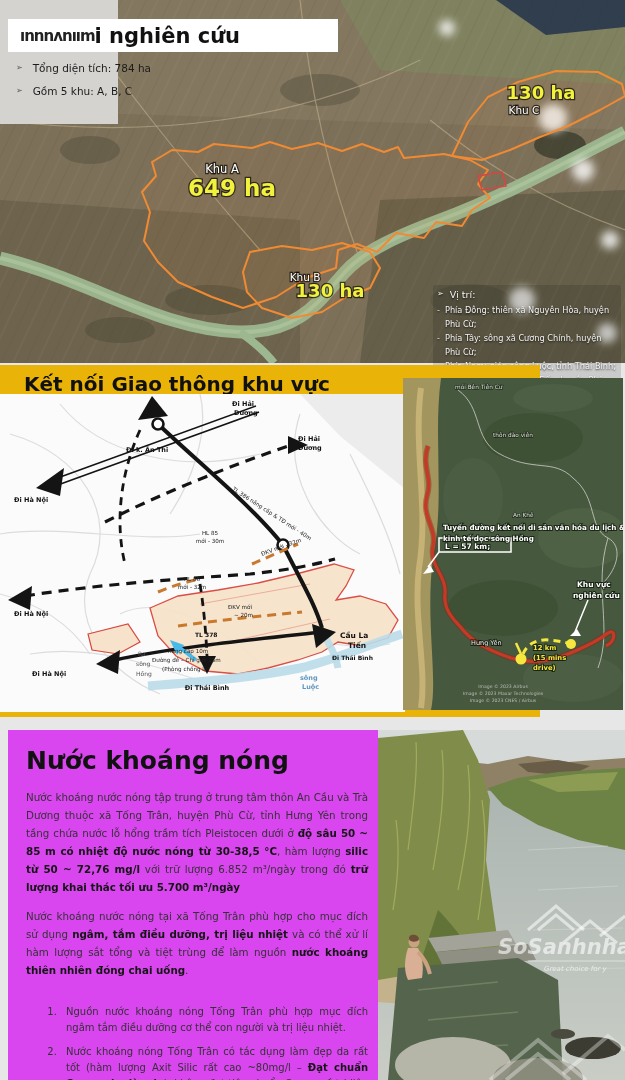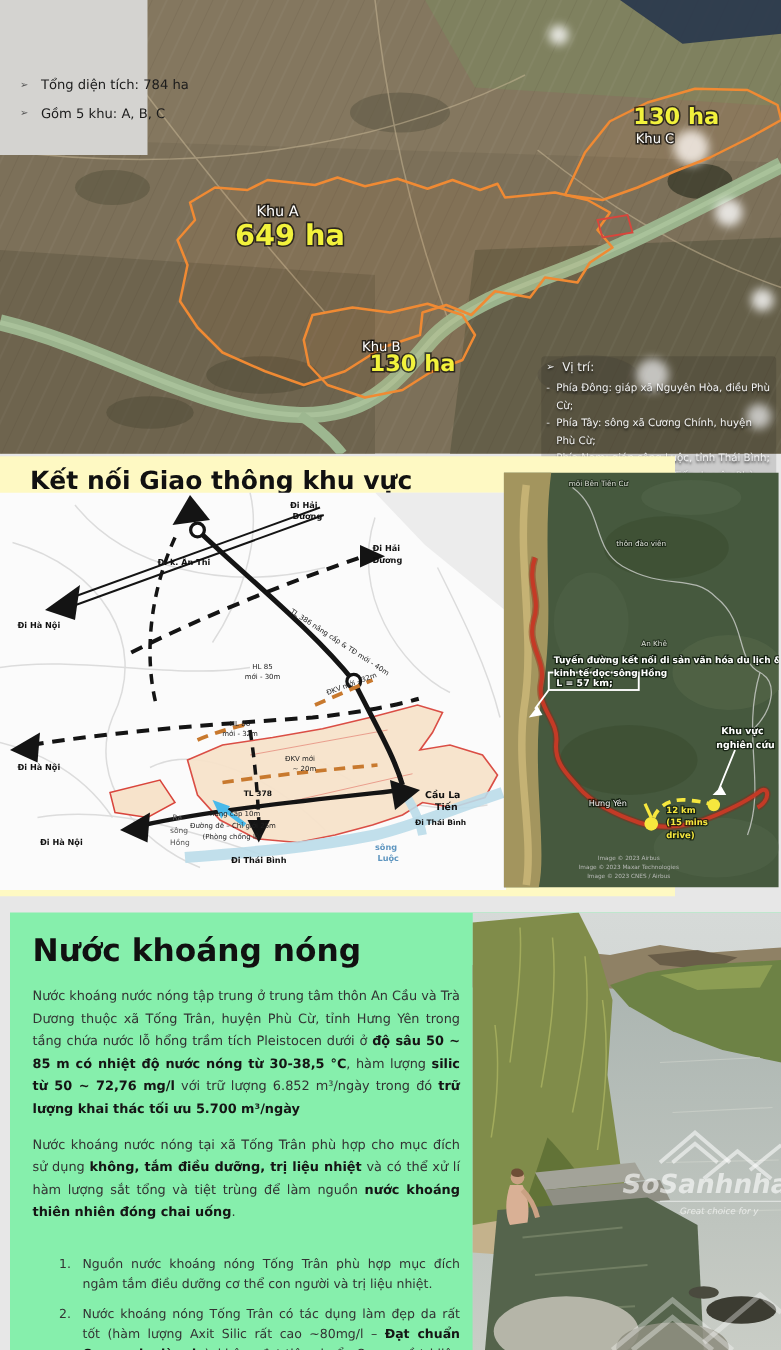--- a/index.html
+++ b/index.html
@@ -15,24 +15,24 @@
   #s1-bullets{left:16px;top:62px;width:220px;}
   .s1-bullet{display:flex;gap:10px;font-size:10.5px;color:#1c1c1c;margin-bottom:11px;}
   .s1-bullet .mk{font-size:8px;color:#555;margin-top:1px;}
   #s1-loc{left:433px;top:285px;width:188px;color:#f2f2f2;text-shadow:0 1px 2px rgba(0,0,0,.8);
           background:rgba(0,0,0,.12);border-radius:3px;padding:4px 4px 4px 4px;box-sizing:border-box;}
   #s1-loc .head{font-size:9.5px;margin-bottom:3px;display:flex;gap:6px;}
   #s1-loc .head .mk{font-size:8px;}
   .loc-item{display:flex;gap:5px;font-size:8.2px;line-height:14px;}
   .loc-item .mk{color:#ddd;}
   
-  #sec2{left:0;top:365px;width:540px;height:352px;background:#fef9c3;}
+  #sec2{left:0;top:365px;width:540px;height:352px;background:#eab308;}
   #s2-title{left:24px;top:7px;font-size:20px;font-weight:700;color:#111;}
   
-  #sec3{left:8px;top:730px;width:617px;height:350px;background:#86efac;}
+  #sec3{left:8px;top:730px;width:617px;height:350px;background:#d946ef;}
   #s3-text{left:0;top:0;width:370px;padding:16px 10px 0 18px;box-sizing:border-box;}
   #s3-title{font-size:25px;font-weight:700;color:#111;margin:0 0 14px 0;}
   .para{font-size:10.3px;line-height:1.74;color:#333;text-align:justify;margin:12px 0 2px 0;}
   .para .b,.li .b{font-weight:700;color:#151515;}
   #s3-list{margin:24px 0 0 0;padding-left:34px;}
   #s3-list li{font-size:10px;line-height:1.6;color:#333;text-align:justify;margin-bottom:8px;padding-left:6px;}
   #s3-photo{left:370px;top:0;width:247px;height:350px;}
   svg text{font-family:"DejaVu Sans","Liberation Sans",sans-serif;}
 </style>
 </head>
@@ -92,40 +92,44 @@
       <text x="222" y="173" text-anchor="middle" font-size="11.5" fill="#ffffff">Khu A</text>
       <text x="232" y="196" text-anchor="middle" font-size="23" font-weight="700" fill="#f2f23c">649 ha</text>
       <text x="305" y="281" text-anchor="middle" font-size="10.5" fill="#ffffff">Khu B</text>
       <text x="330" y="297" text-anchor="middle" font-size="18" font-weight="700" fill="#f2f23c">130 ha</text>
       <text x="541" y="99" text-anchor="middle" font-size="18" font-weight="700" fill="#f2f23c">130 ha</text>
       <text x="524" y="114" text-anchor="middle" font-size="10.5" fill="#ffffff">Khu C</text>
     </g>
     <rect x="0" y="0" width="118" height="124" fill="#d4d3d0"></rect>
   </svg>
 
+  <div class="abs" id="s1-titlebox">
+    <span class="glitch">ınnnʌnıım</span>
+      <span class="main">i nghiên cứu</span>
+  </div>
 
   <div class="abs" id="s1-bullets">
     <div class="s1-bullet">
       <span class="mk">➢</span>
       <span>Tổng diện tích: 784 ha</span>
     </div>
     <div class="s1-bullet">
       <span class="mk">➢</span>
       <span>Gồm 5 khu: A, B, C</span>
     </div>
   </div>
 
   <div class="abs" id="s1-loc">
     <div class="head">
       <span class="mk">➢</span>
       <span>Vị trí:</span>
     </div>
     <div class="loc-item">
         <span class="mk">-</span>
-        <span>Phía Đông: giáp xã Nguyên Hòa, điều Phù Cừ;</span>
+        <span>Phía Đông: thiên xã Nguyên Hòa, huyện Phù Cừ;</span>
       </div>
     <div class="loc-item">
         <span class="mk">-</span>
         <span>Phía Tây: sông xã Cương Chính, huyện Phù Cừ;</span>
       </div>
     <div class="loc-item">
         <span class="mk">-</span>
         <span>Phía Nam: giáp sông Luộc, tỉnh Thái Bình;</span>
       </div>
     <div class="loc-item">
@@ -289,21 +293,21 @@
       <text x="100" y="317">Image © 2023 Maxar Technologies</text>
       <text x="100" y="324">Image © 2023 CNES / Airbus</text>
     </g>
   </svg>
 </div>
 
 <div class="abs" id="sec3">
   <div class="abs" id="s3-text">
     <h2 id="s3-title">Nước khoáng nóng</h2>
     <p class="para"><span>Nước khoáng nước nóng tập trung ở trung tâm thôn An Cầu và Trà Dương thuộc xã Tống Trân, huyện Phù Cừ, tỉnh Hưng Yên trong tầng chứa nước lỗ hổng trầm tích Pleistocen dưới ở </span><span class="b">độ sâu 50 ~ 85 m có nhiệt độ nước nóng từ 30-38,5 °C</span><span>, hàm lượng </span><span class="b">silic từ 50 ~ 72,76 mg/l</span><span> với trữ lượng 6.852 m³/ngày trong đó </span><span class="b">trữ lượng khai thác tối ưu 5.700 m³/ngày</span></p>
-    <p class="para"><span>Nước khoáng nước nóng tại xã Tống Trân phù hợp cho mục đích sử dụng </span><span class="b">không, tắm điều dưỡng, trị liệu nhiệt</span><span> và có thể xử lí hàm lượng sắt tổng và tiệt trùng để làm nguồn </span><span class="b">nước khoáng thiên nhiên đóng chai uống</span><span>.</span></p>
+    <p class="para"><span>Nước khoáng nước nóng tại xã Tống Trân phù hợp cho mục đích sử dụng </span><span class="b">ngâm, tắm điều dưỡng, trị liệu nhiệt</span><span> và có thể xử lí hàm lượng sắt tổng và tiệt trùng để làm nguồn </span><span class="b">nước khoáng thiên nhiên đóng chai uống</span><span>.</span></p>
     <ol id="s3-list">
       <li class="li"><span>Nguồn nước khoáng nóng Tống Trân phù hợp mục đích ngâm tắm điều dưỡng cơ thể con người và trị liệu nhiệt.</span></li>
       <li class="li"><span>Nước khoáng nóng Tống Trân có tác dụng làm đẹp da rất tốt (hàm lượng Axit Silic rất cao ~80mg/l – </span><span class="b">Đạt chuẩn Onsen cho làn da</span><span>), không đạt tiêu chuẩn Onsen về trị liệu (hàm lượng Lưu huỳnh thấp, S &lt;1-2mg/l).</span></li>
 
     </ol>
   </div>
 
   <svg class="abs" id="s3-photo" width="247" height="350" viewBox="0 0 247 350">
     <defs>
       <linearGradient id="skyg" x1="0" y1="0" x2="0" y2="1">

